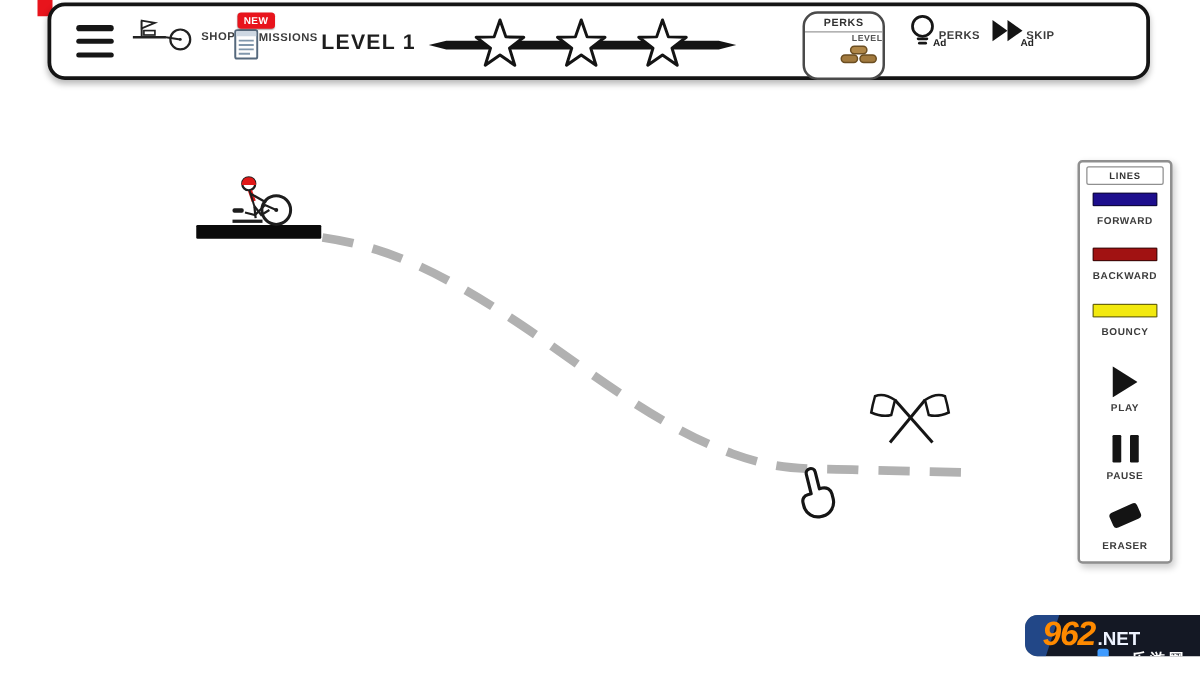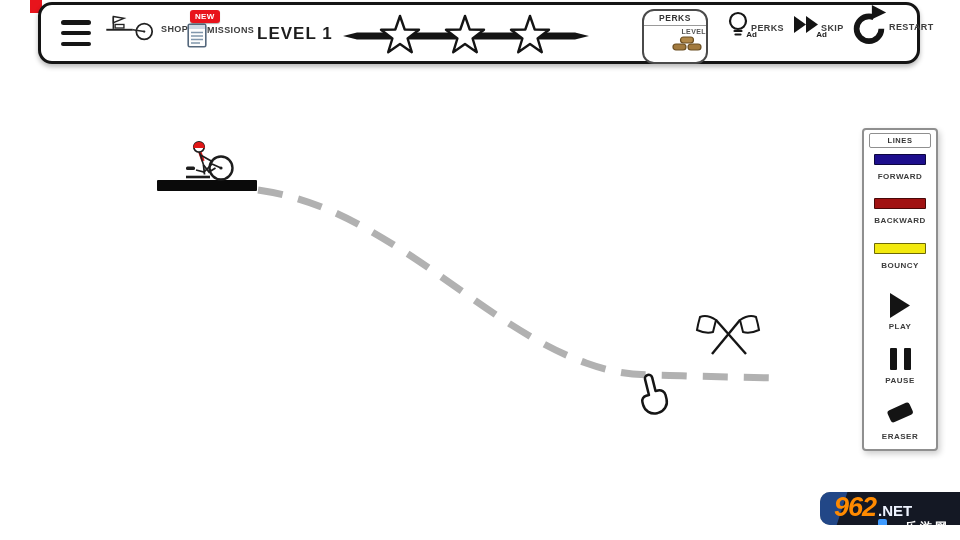--- a/index.html
+++ b/index.html
@@ -190,31 +190,20 @@
           <svg width="28" height="20" viewBox="0 0 28 20">
             <polygon points="1,1 13,9.5 1,18" fill="#141414"></polygon>
             <polygon points="13,1 25,9.5 13,18" fill="#141414"></polygon>
           </svg>
         </span>
         <span class="ad-tag">Ad</span>
       </span>
       <span class="tb-label">SKIP</span>
     </div>
 
-    <div class="tb-item restart-btn">
-      <span class="icon-row">
-        <span>
-          <svg width="40" height="40" viewBox="0 0 40 42">
-            <circle cx="20" cy="26" r="13" fill="none" stroke="#141414" stroke-width="6" stroke-dasharray="66 16"></circle>
-            <polygon points="23,1 38,9 23,16" fill="#141414"></polygon>
-          </svg>
-        </span>
-      </span>
-      <span class="tb-label">RESTART</span>
-    </div>
   </div>
 
   <div class="abs sidepanel">
     <span class="abs sp-header">LINES</span>
 
     <div class="sp-item" style="top:24px">
       <span class="swatch" style="background-color: rgb(29, 14, 141);"></span>
     </div>
     <div class="sp-item sp-label" style="top:42px">FORWARD</div>
 

